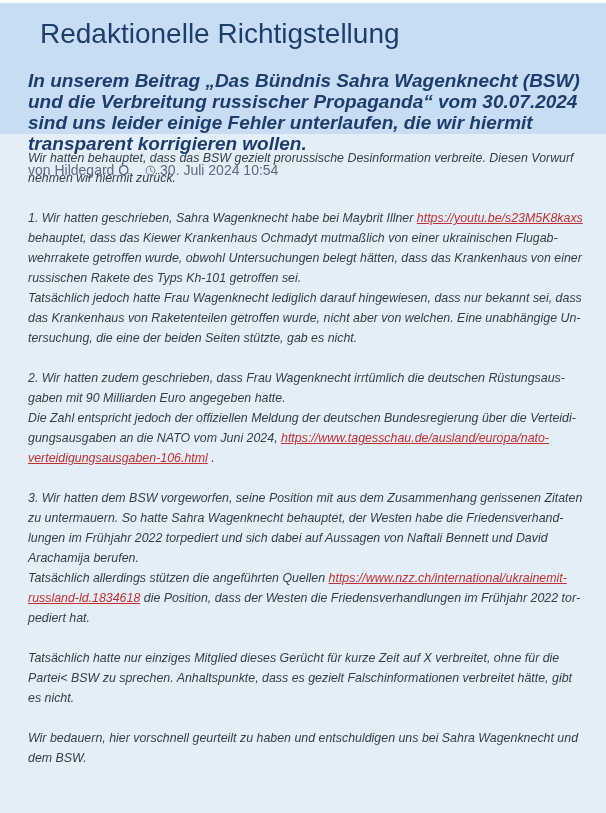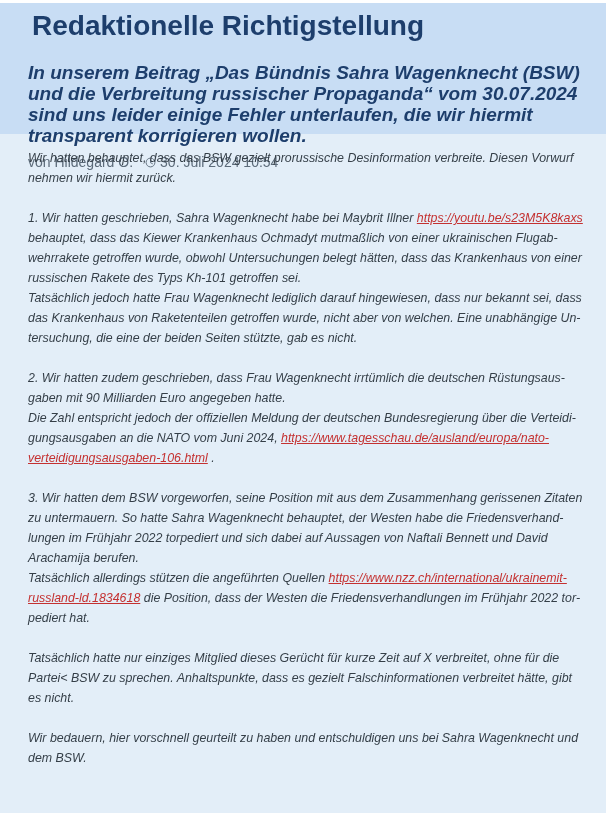--- a/index.html
+++ b/index.html
@@ -17,23 +17,23 @@
   .page{width:606px;height:813px;overflow:hidden;background:var(--page-edge);}
   .page-top-edge{height:3px;background:var(--page-edge);}
   .header-section{
     background:var(--header-bg);
     height:131px;
     padding:1px 20px 0 28px;
   }
   .page-title{
     color:var(--title-text);
     font-size:28px;
-    font-weight:bold;
+    font-weight:normal;
     line-height:36px;
-    margin:4px;
+    margin:12px;
     letter-spacing:0;
   }
   .intro-text{
     color:var(--title-text);
     font-size:19px;
     font-weight:bold;
     line-height:21px;
     margin-top:18px;
     max-width:558px;
     font-style:italic;

